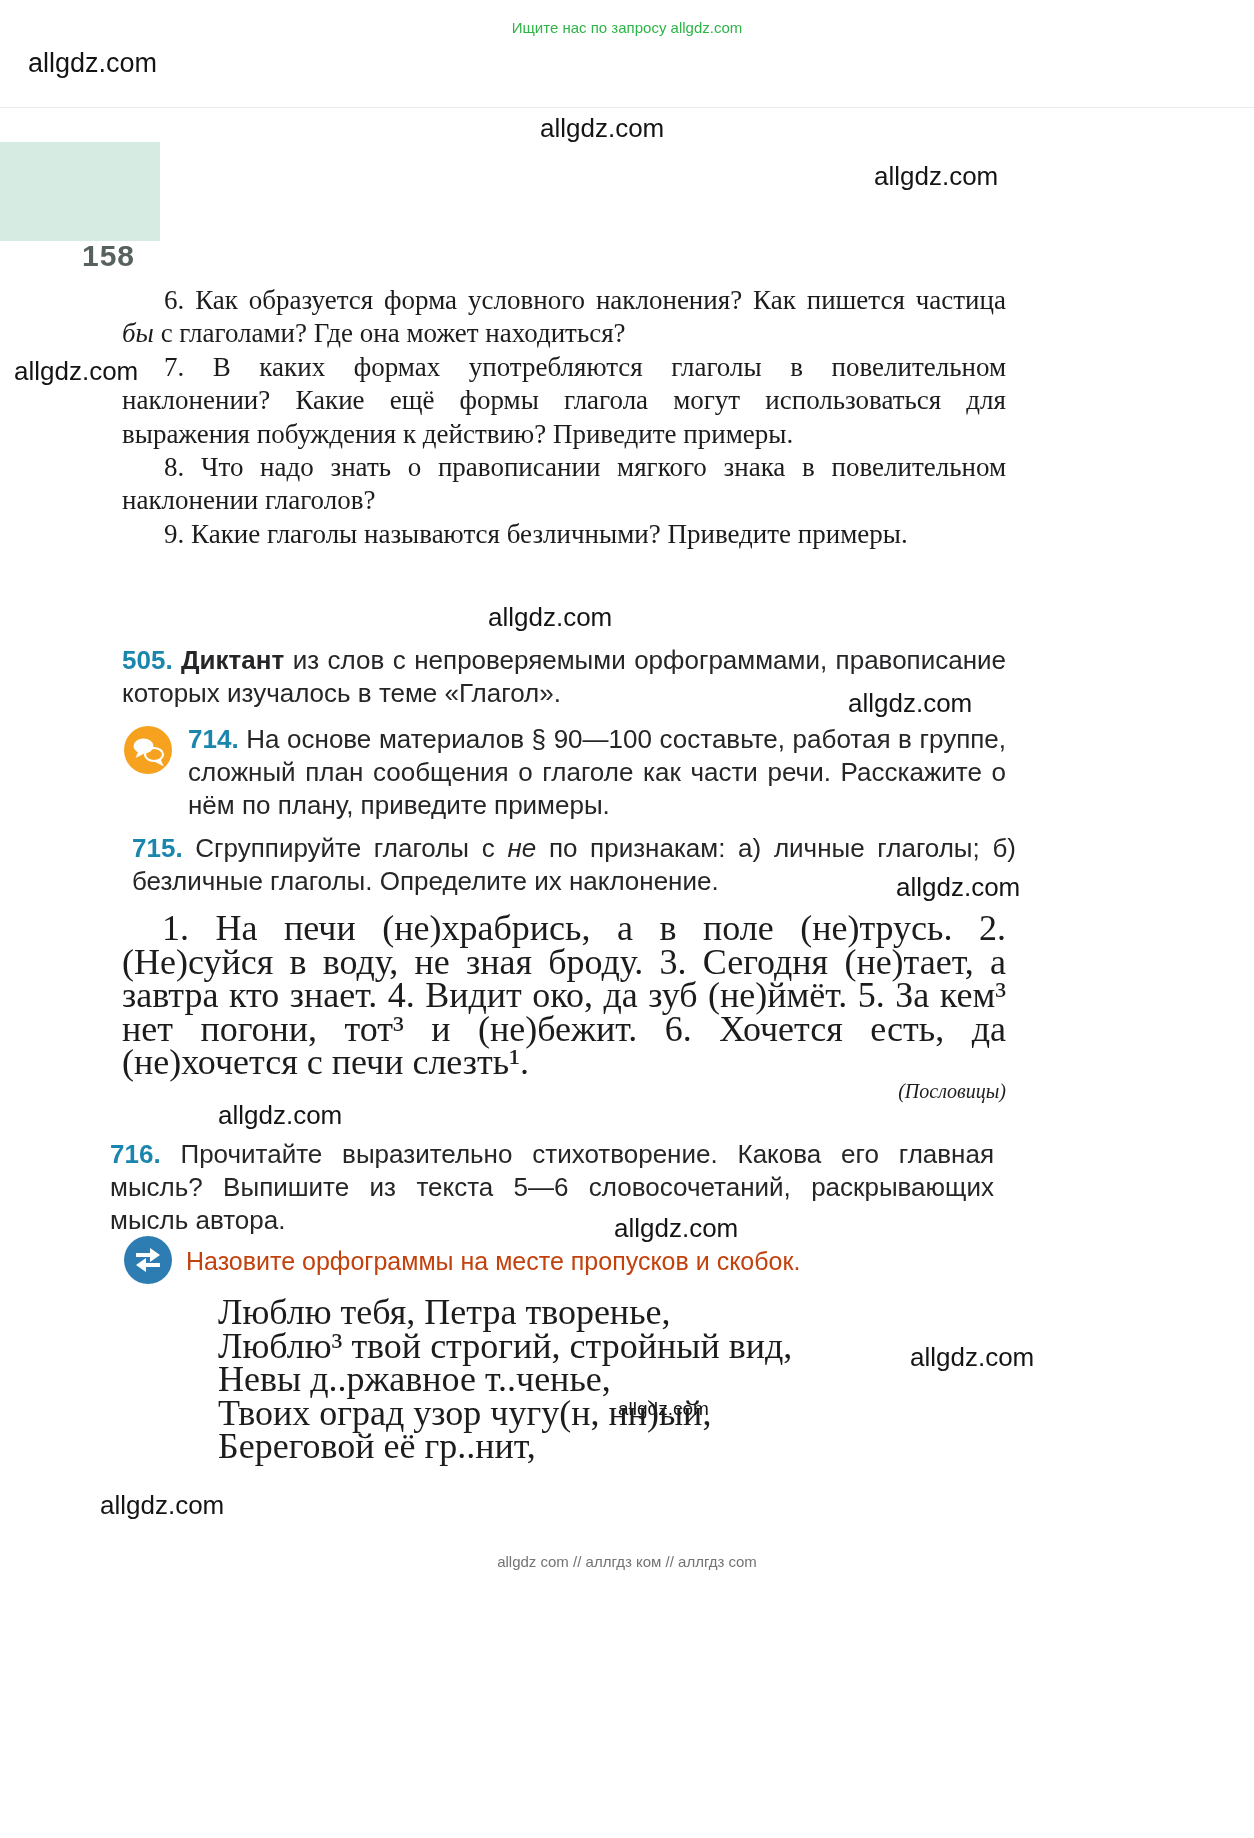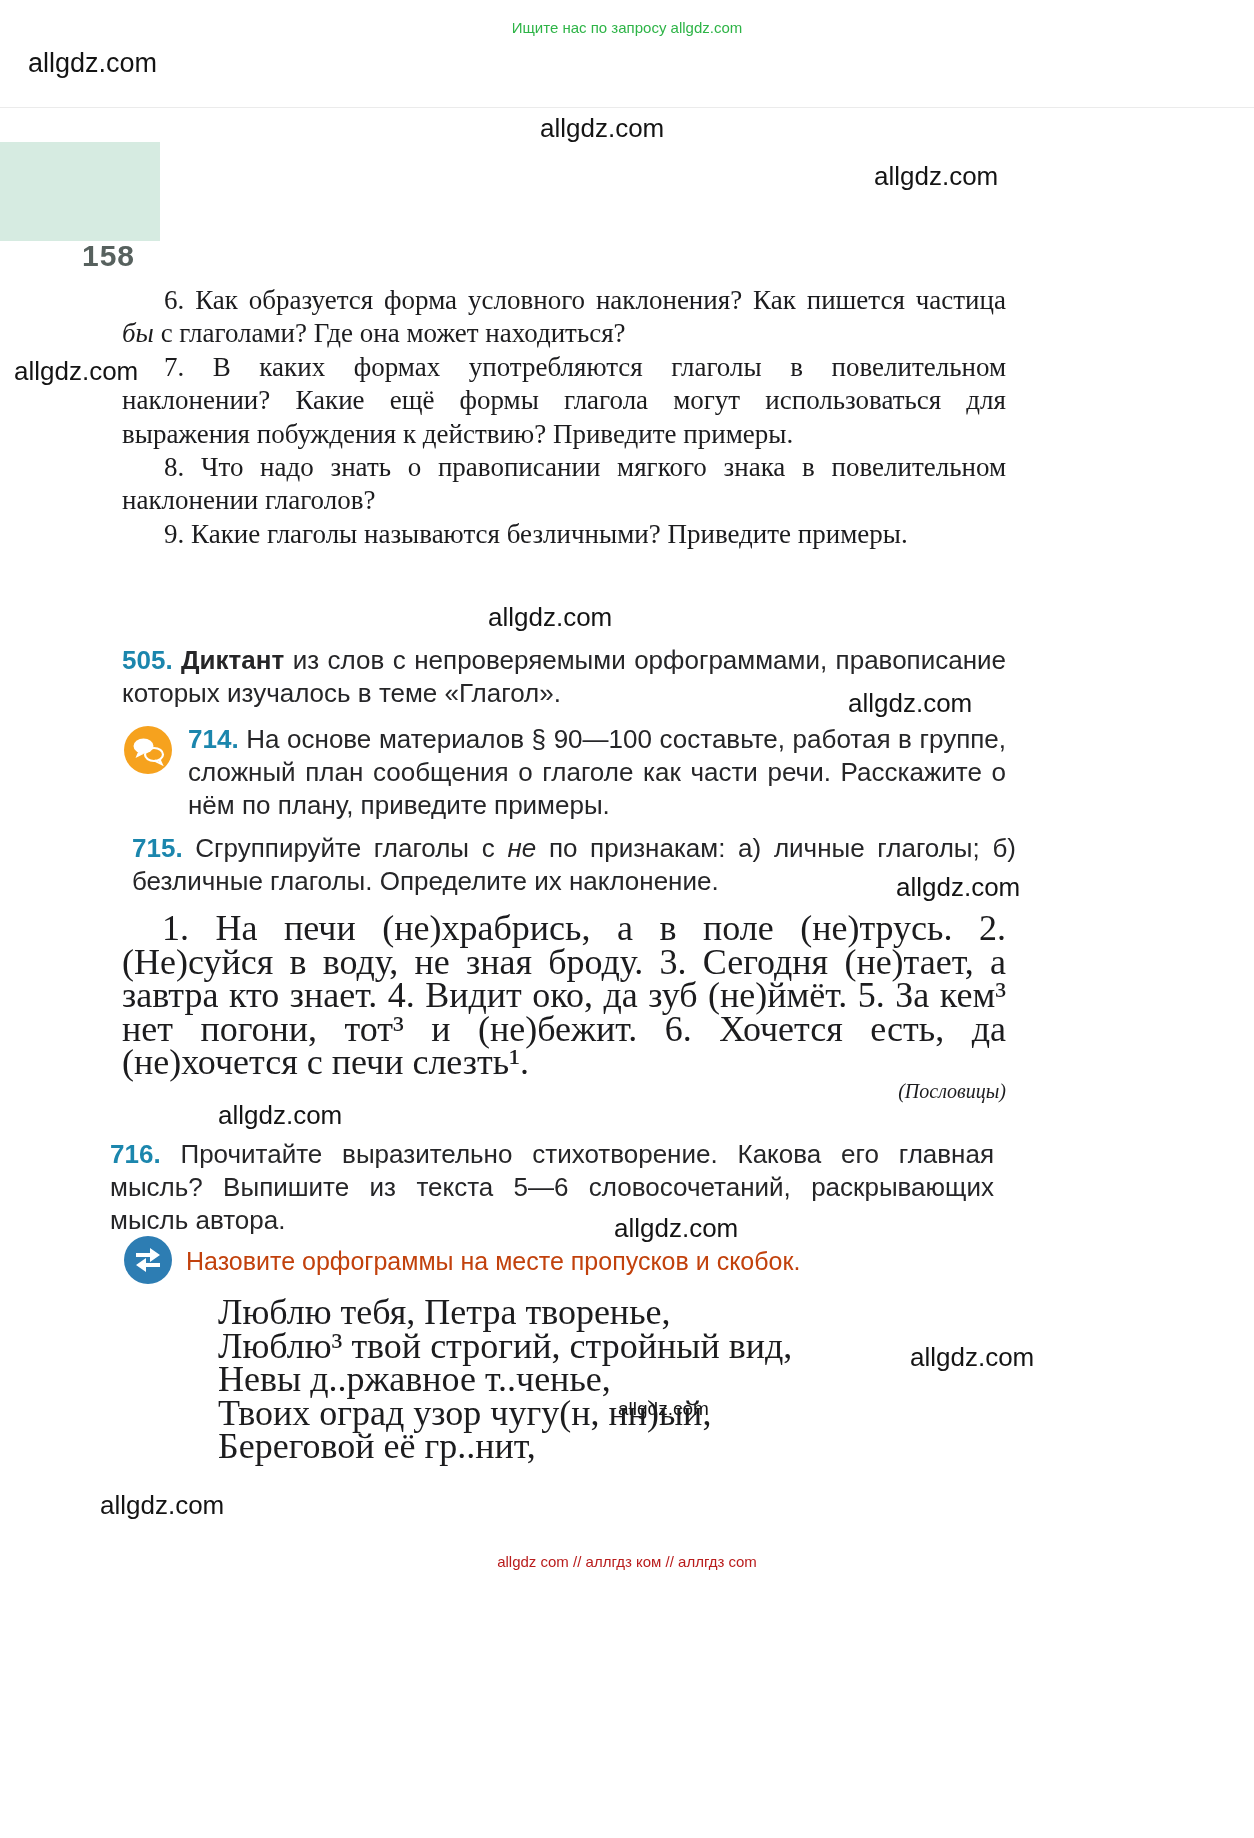--- a/index.html
+++ b/index.html
@@ -66,21 +66,21 @@
   .note-text {
     position:absolute; left:186px; top:1235px; width:820px;
     font-family:"Liberation Sans","DejaVu Sans",sans-serif; font-size:25px; color:#c2410c;
   }
   .poem {
     position:absolute; left:218px; top:1284px;
     font-size:36px; line-height:33.6px; color:#1c1c1e;
   }
   .footer {
     position:absolute; top:1541px; left:0; width:100%; text-align:center;
-    font-family:"Liberation Sans","DejaVu Sans",sans-serif; font-size:15px; color:#b91c1c;
+    font-family:"Liberation Sans","DejaVu Sans",sans-serif; font-size:15px; color:#737373;
   }
 </style>
 </head>
 <body>
 
 <div class="page">
 
   <div class="top-banner">Ищите нас по запросу allgdz.com</div>
   <div class="sep"></div>
 

